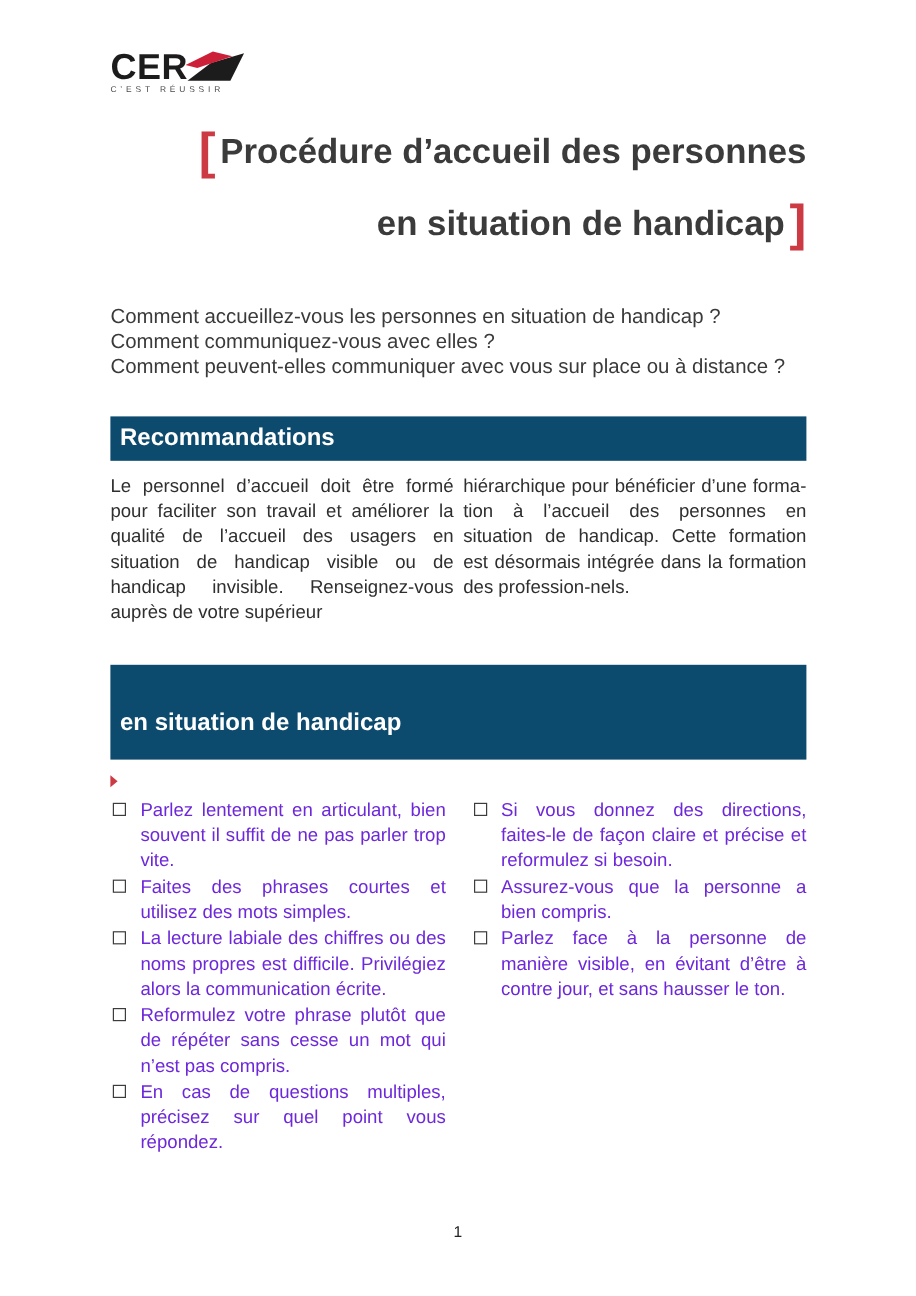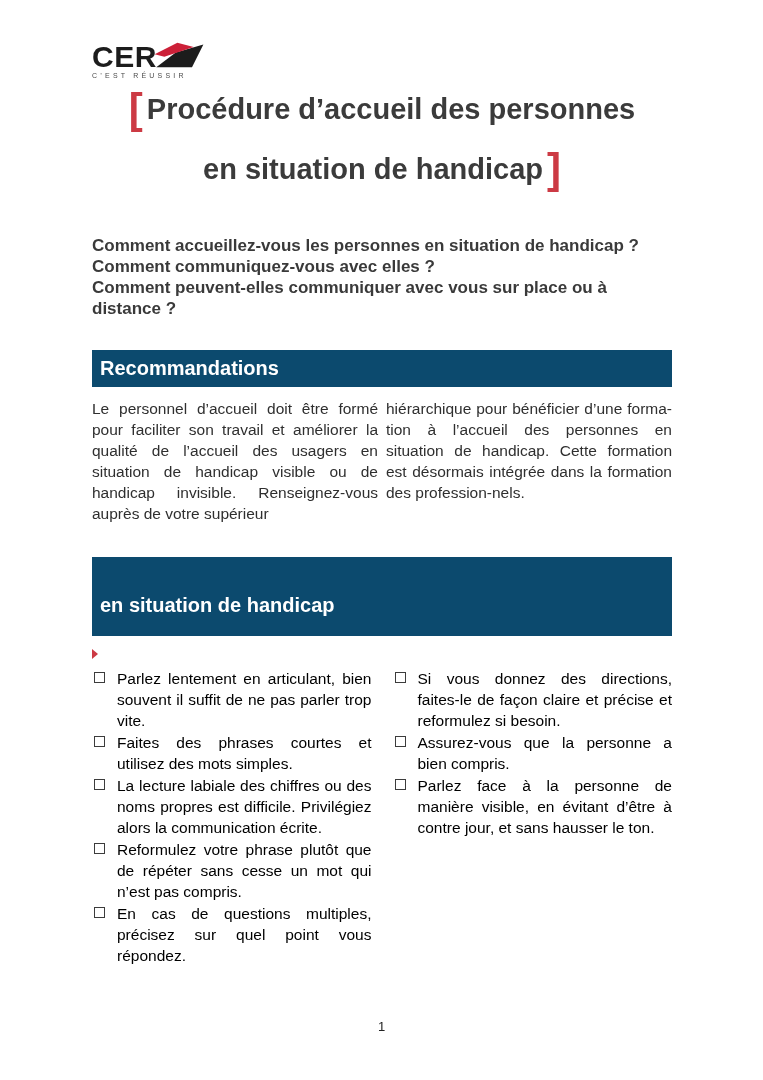--- a/index.html
+++ b/index.html
@@ -31,21 +31,22 @@
   .logo-flag { width: 52px; height: 30px; margin-left: -4px; }
   .logo-tagline {
     font-size: 7px;
     letter-spacing: 3.2px;
     color: #4a4a4a;
     margin-top: 2px;
   }
 
   
   .title-block {
-    text-align: center;
+    margin-top: 18px;
+    text-align: right;
     font-size: 29px;
     font-weight: bold;
     color: #3b3b3b;
     line-height: 60px;
   }
   .bracket {
     color: #cc3a44;
     font-size: 42px;
     font-weight: bold;
     vertical-align: -4px;
@@ -53,21 +54,20 @@
   }
   .bracket-open { margin-right: 4px; }
   .bracket-close { margin-left: 4px; }
 
   
   .intro {
     margin-top: 36px;
     font-size: 17px;
     line-height: 21px;
     color: #3a3a3a;
-    font-weight: bold;
   }
 
   
   .banner {
     background: #0c4a6e;
     color: #ffffff;
     font-weight: bold;
     font-size: 20px;
   }
   .banner-1 {
@@ -116,21 +116,21 @@
   .checklist {
     margin-top: 9px;
     display: flex;
     gap: 21px;
   }
   .checklist .col { flex: 1; }
   .check-item {
     display: flex;
     font-size: 15.5px;
     line-height: 21px;
-    color: #000000;
+    color: #6d28d9;
     margin-bottom: 1px;
   }
   .checkbox {
     flex: none;
     width: 11px;
     height: 11px;
     border: 1.5px solid #3c3c3c;
     margin: 4px 12px 0 2px;
   }
   .check-item .txt { flex: 1; text-align: justify; }

